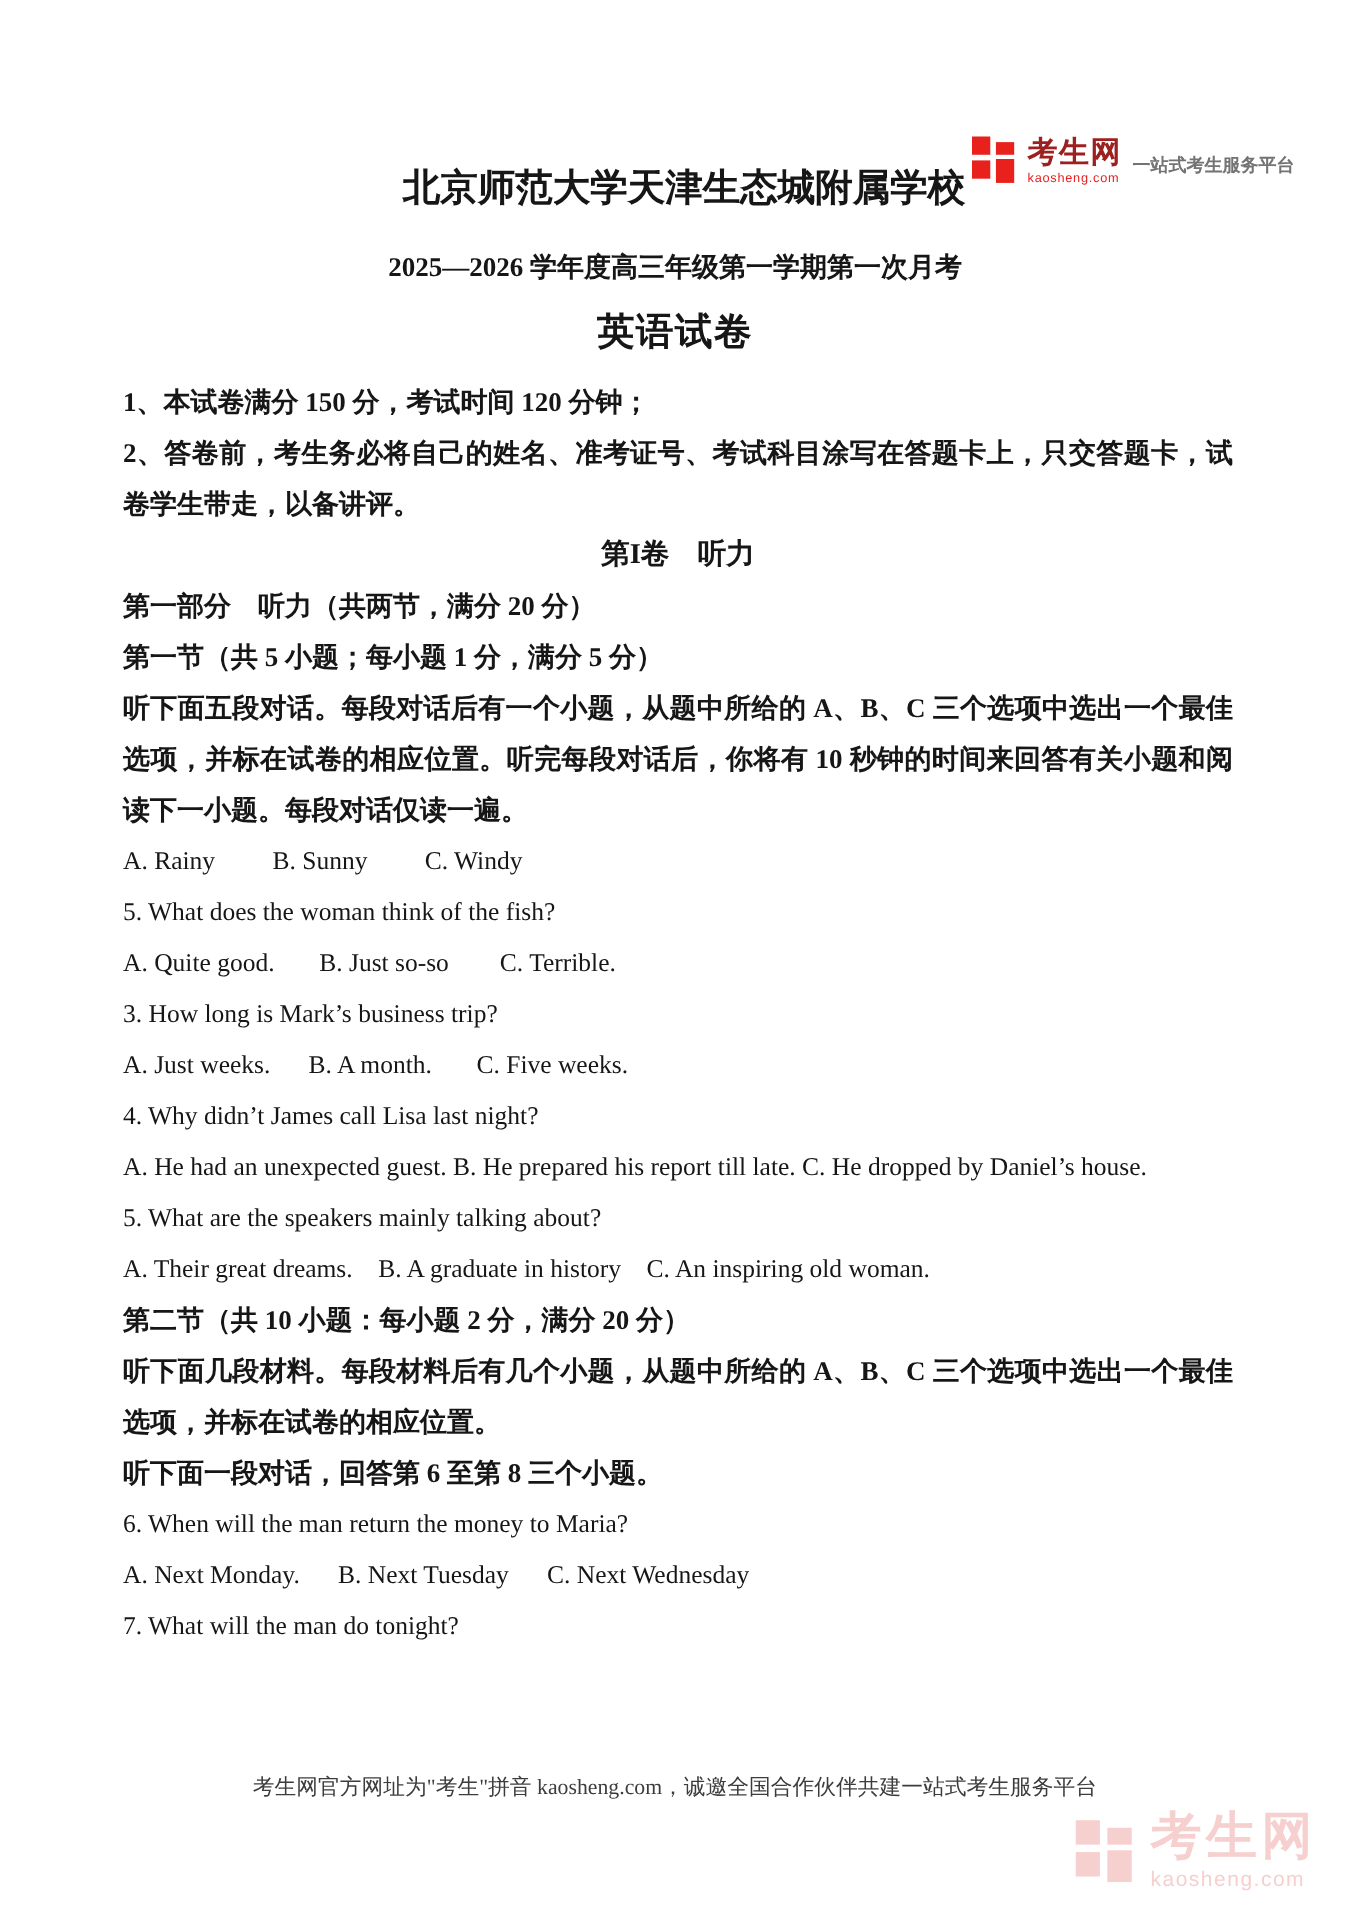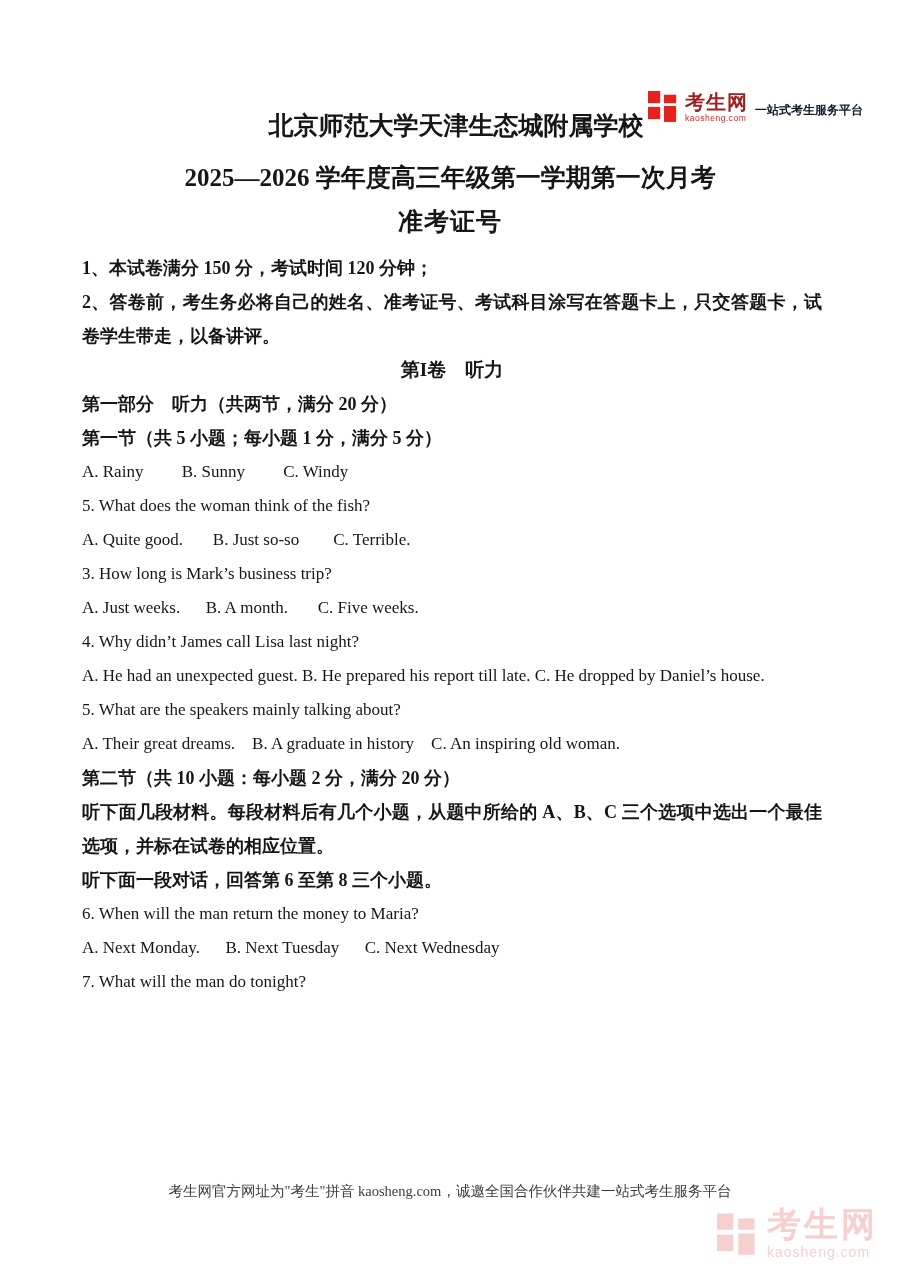--- a/index.html
+++ b/index.html
@@ -47,42 +47,42 @@
     font-family: "Liberation Sans", "DejaVu Sans", sans-serif;
     font-size: 8.5px;
     letter-spacing: 0.5px;
     color: #e8211d;
     margin-top: 2px;
   }
   .brand-tagline {
     font-family: "Liberation Sans", "DejaVu Sans", sans-serif;
     font-weight: 700;
     font-size: 12px;
-    color: #0f172a;
+    color: #737373;
     padding-bottom: 3px;
     white-space: nowrap;
     margin-top: 36px;
   }
 
   
   .titles {
     position: absolute;
     top: 110px;
     left: 0;
     right: 0;
     text-align: center;
   }
   .title-school {
     font-size: 25px;
     font-weight: 700;
     line-height: 32px;
     margin: 0 0 21px 12px;
   }
   .title-term {
-    font-size: 25px;
+    font-size: 18px;
     font-weight: 700;
     line-height: 30px;
     margin: 0 0 14px 0;
   }
   .title-subject {
     font-size: 25px;
     font-weight: 700;
     line-height: 30px;
     margin: 0;
     letter-spacing: 1px;
@@ -174,30 +174,31 @@
     <span class="brand-textcol">
       <span class="brand-name">考生网</span>
       <span class="brand-domain">kaosheng.com</span>
     </span>
     <span class="brand-tagline">一站式考生服务平台</span>
   </div>
 
   <div class="titles">
     <p class="title-school">北京师范大学天津生态城附属学校</p>
     <p class="title-term">2025—2026 学年度高三年级第一学期第一次月考</p>
-    <p class="title-subject">准考证号</p>
+    <p class="title-subject">英语试卷</p>
   </div>
 
   <div class="content">
     <p class="cn">1、本试卷满分 150 分，考试时间 120 分钟；</p>
     <p class="cn">2、答卷前，考生务必将自己的姓名、准考证号、考试科目涂写在答题卡上，只交答题卡，试卷学生带走，以备讲评。</p>
 
     <p class="cn center">第I卷　听力</p>
     <p class="cn">第一部分　听力（共两节，满分 20 分）</p>
     <p class="cn">第一节（共 5 小题；每小题 1 分，满分 5 分）</p>
+    <p class="cn">听下面五段对话。每段对话后有一个小题，从题中所给的 A、B、C 三个选项中选出一个最佳选项，并标在试卷的相应位置。听完每段对话后，你将有 10 秒钟的时间来回答有关小题和阅读下一小题。每段对话仅读一遍。</p>
 
     <p class="en opts">A. Rainy         B. Sunny         C. Windy</p>
     <p class="en">5. What does the woman think of the fish?</p>
     <p class="en opts">A. Quite good.       B. Just so-so        C. Terrible.</p>
     <p class="en">3. How long is Mark’s business trip?</p>
     <p class="en opts">A. Just weeks.      B. A month.       C. Five weeks.</p>
     <p class="en">4. Why didn’t James call Lisa last night?</p>
     <p class="en opts">A. He had an unexpected guest. B. He prepared his report till late. C. He dropped by Daniel’s house.</p>
     <p class="en">5. What are the speakers mainly talking about?</p>
     <p class="en opts">A. Their great dreams.    B. A graduate in history    C. An inspiring old woman.</p>

